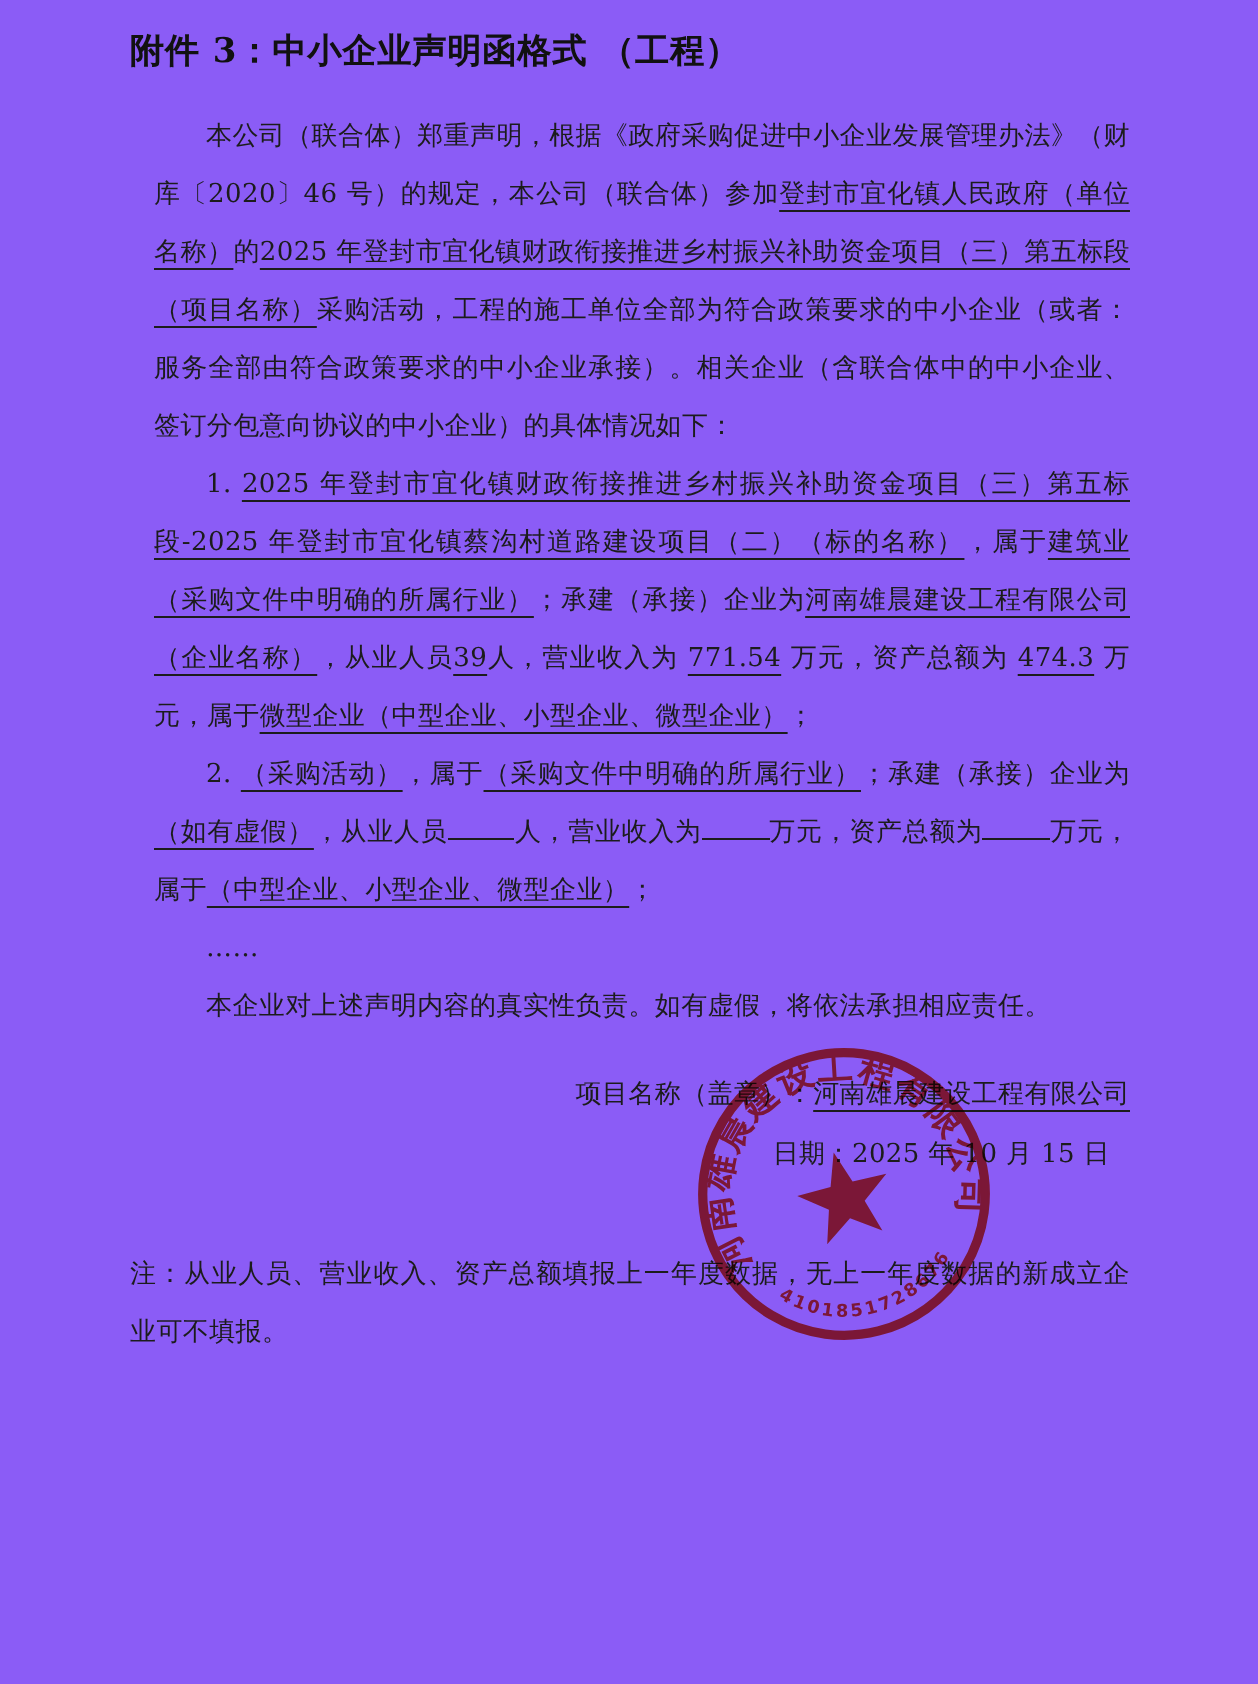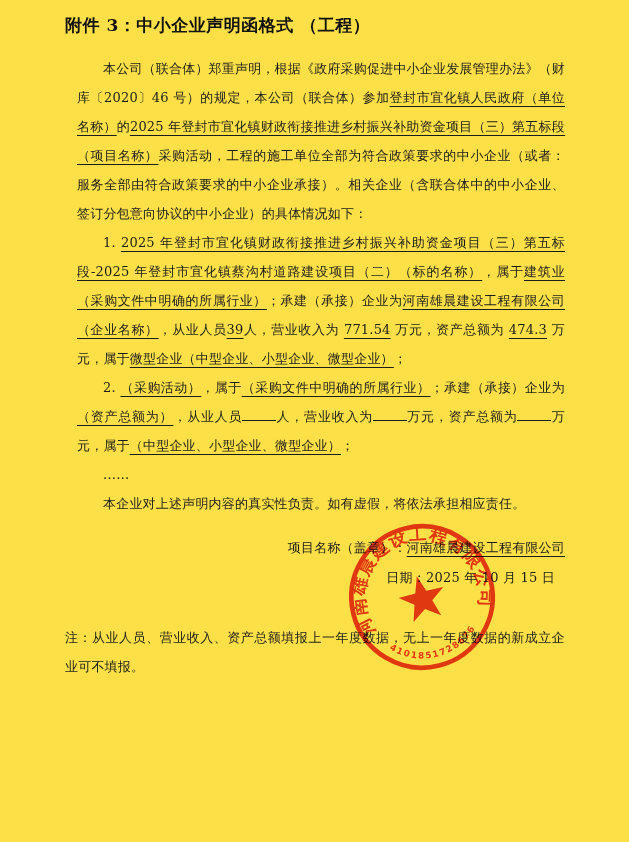--- a/index.html
+++ b/index.html
@@ -3,21 +3,21 @@
 <meta charset="utf-8">
 <style>
   * { margin: 0; padding: 0; box-sizing: border-box; }
   html, body { background: #ffffff; }
   body { font-family: "DejaVu Serif", "Liberation Serif", serif; color: #1c1c1c; }
 
   .page {
     position: relative;
     width: 629px;
     height: 842px;
-    background: #fde047;
+    background: #8b5cf6;
     padding: 14px 64px 16px 65px;
     overflow: hidden;
   }
 
   .doc-title {
     font-size: 17px;
     font-weight: bold;
     letter-spacing: 0.5px;
     margin-bottom: 17px;
     color: #111;
@@ -92,21 +92,21 @@
 </head>
 <body>
 
 <div class="page">
 
   <h1 class="doc-title">附件 3：中小企业声明函格式 （工程）</h1>
 
   <div>
       <p class="para indent"><span>本公司（联合体）郑重声明，根据《政府采购促进中小企业发展管理办法》（财库〔2020〕46 号）的规定，本公司（联合体）参加</span><span class="u">登封市宜化镇人民政府（单位名称）</span><span>的</span><span class="u">2025 年登封市宜化镇财政衔接推进乡村振兴补助资金项目（三）第五标段（项目名称）</span><span>采购活动，工程的施工单位全部为符合政策要求的中小企业（或者：服务全部由符合政策要求的中小企业承接）。相关企业（含联合体中的中小企业、签订分包意向协议的中小企业）的具体情况如下：</span></p>
       <p class="para indent"><span>1. </span><span class="u">2025 年登封市宜化镇财政衔接推进乡村振兴补助资金项目（三）第五标段-2025 年登封市宜化镇蔡沟村道路建设项目（二）（标的名称）</span><span>，属于</span><span class="u">建筑业（采购文件中明确的所属行业）</span><span>；承建（承接）企业为</span><span class="u">河南雄晨建设工程有限公司（企业名称）</span><span>，从业人员</span><span class="u">39</span><span>人，营业收入为 </span><span class="u">771.54</span><span> 万元，资产总额为 </span><span class="u">474.3</span><span> 万元，属于</span><span class="u">微型企业（中型企业、小型企业、微型企业）</span><span>；</span></p>
-      <p class="para indent"><span>2. </span><span class="u">（采购活动）</span><span>，属于</span><span class="u">（采购文件中明确的所属行业）</span><span>；承建（承接）企业为</span><span class="u">（资产总额为）</span><span>，从业人员</span><span class="blank"></span><span>人，营业收入为</span><span class="blank"></span><span>万元，资产总额为</span><span class="blank"></span><span>万元，属于</span><span class="u">（中型企业、小型企业、微型企业）</span><span>；</span></p>
+      <p class="para indent"><span>2. </span><span class="u">（采购活动）</span><span>，属于</span><span class="u">（采购文件中明确的所属行业）</span><span>；承建（承接）企业为</span><span class="u">（如有虚假）</span><span>，从业人员</span><span class="blank"></span><span>人，营业收入为</span><span class="blank"></span><span>万元，资产总额为</span><span class="blank"></span><span>万元，属于</span><span class="u">（中型企业、小型企业、微型企业）</span><span>；</span></p>
       <p class="para indent"><span>……</span></p>
       <p class="para indent"><span>本企业对上述声明内容的真实性负责。如有虚假，将依法承担相应责任。</span></p>
     </div>
 
   <div class="signature-block">
     <p class="sig-line company"><span>项目名称（盖章）：</span><span class="u">河南雄晨建设工程有限公司</span></p>
     <p class="sig-line date"><span>日期：</span><span>2025 年 10 月 15 日</span></p>
   </div>
 
   <div class="notes-block">

